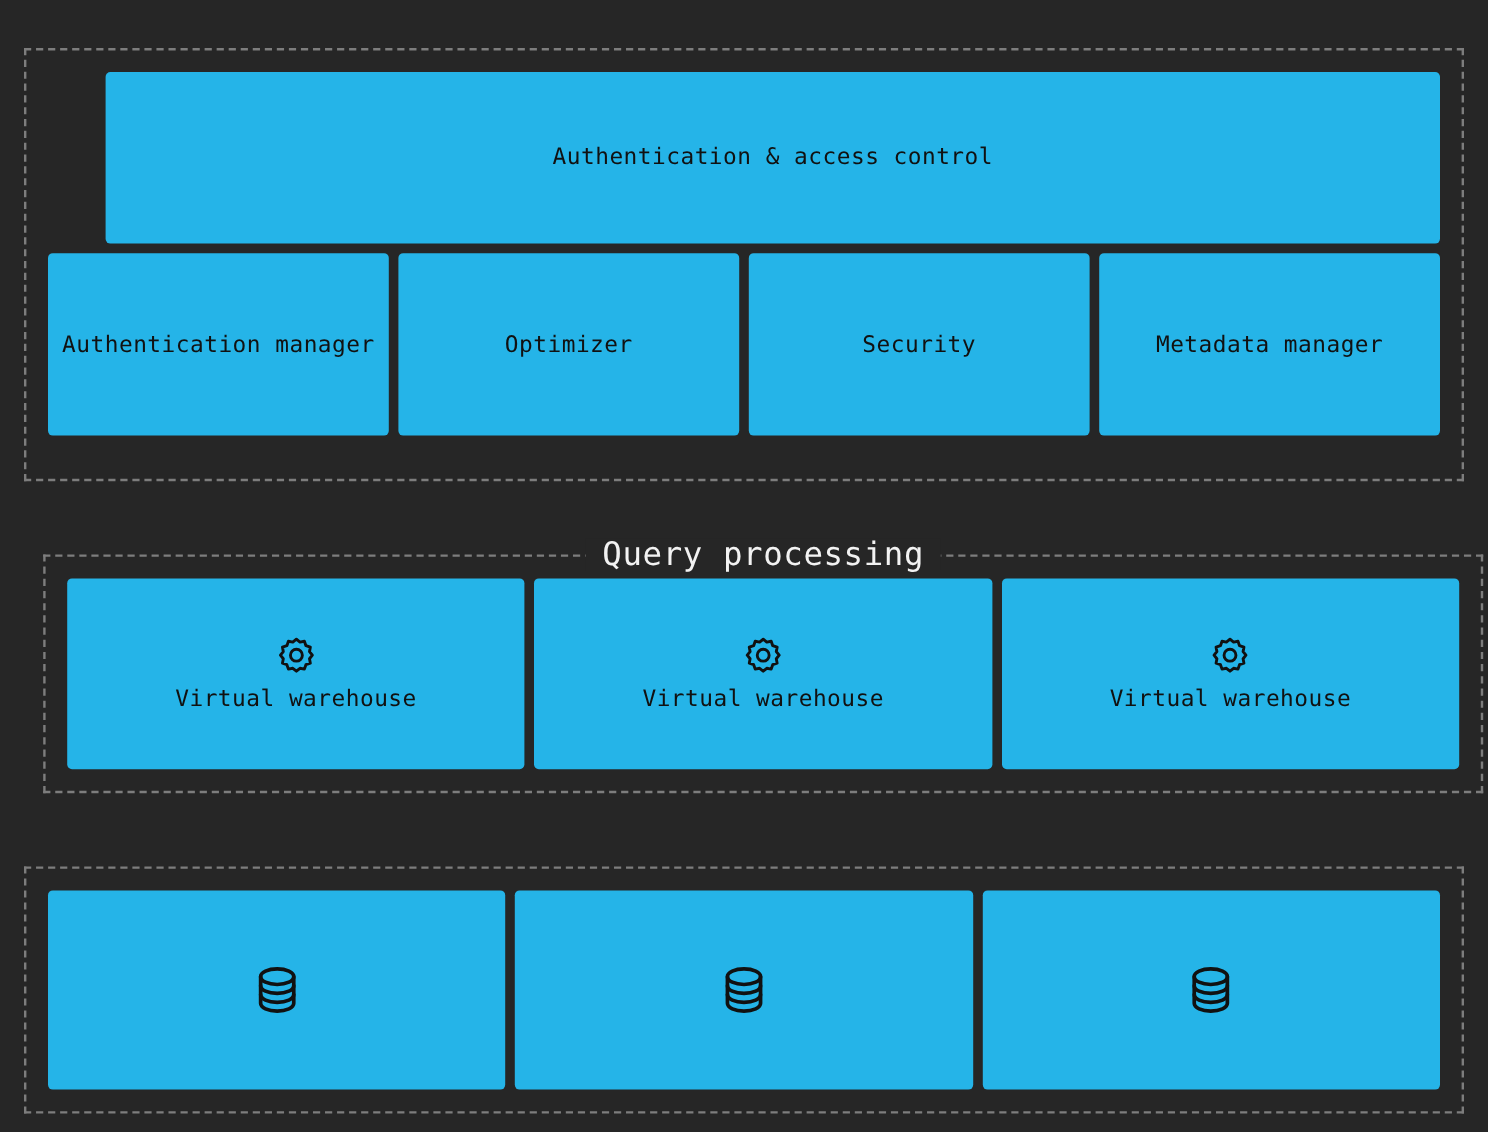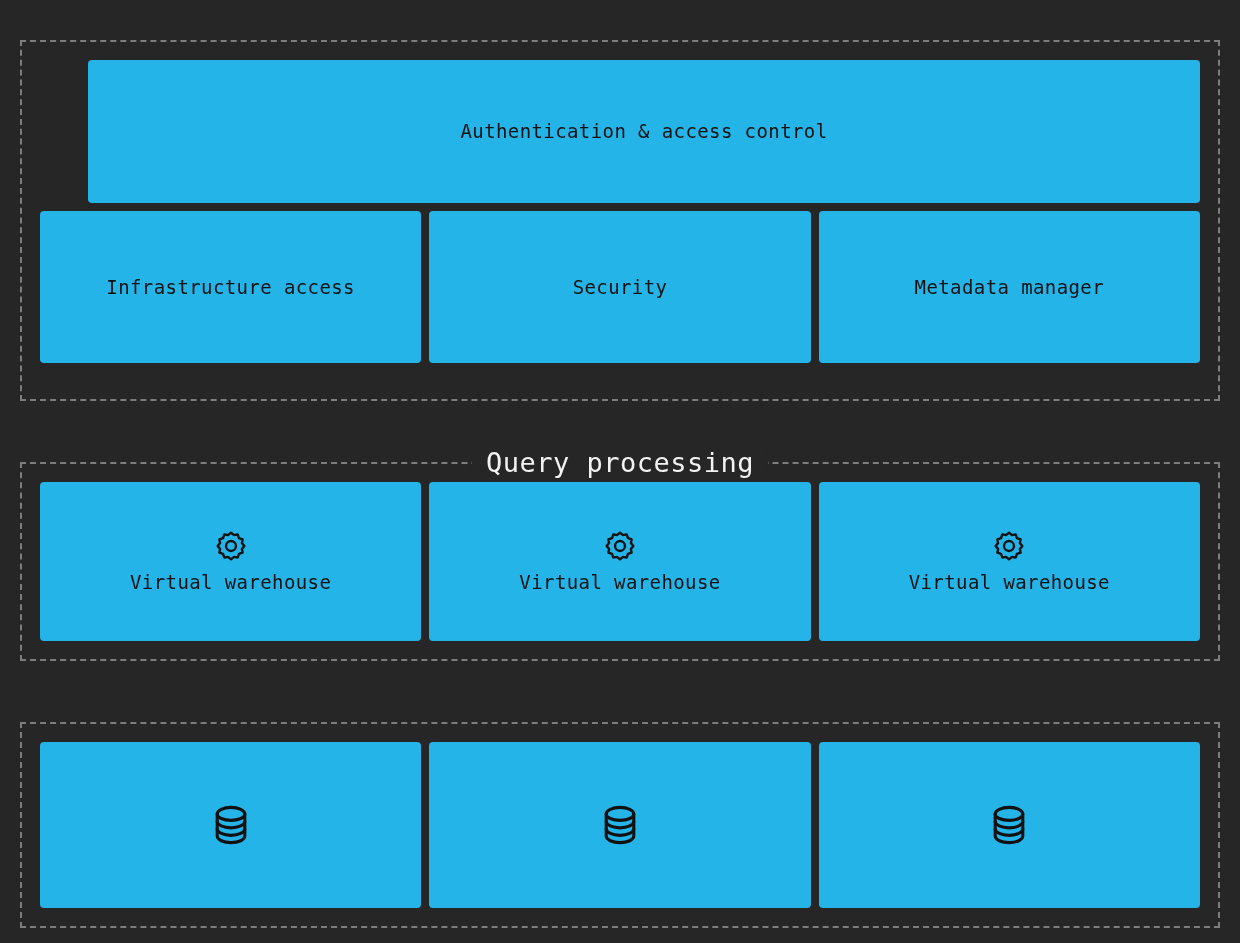--- a/index.html
+++ b/index.html
@@ -94,21 +94,21 @@
     left: 20px;
     top: 40px;
     width: 1200px;
     height: 361px;
   }
   #section-cloud-services .auth-row { flex: 0 0 143px; }
   #section-cloud-services .services-row { flex: 0 0 152px; }
 
   #section-query-processing {
     position: absolute;
-    left: 20px;
+    left: 36px;
     top: 462px;
     width: 1200px;
     height: 199px;
   }
 
   #section-database-storage {
     position: absolute;
     left: 20px;
     top: 722px;
     width: 1200px;
@@ -125,21 +125,24 @@
     <div class="section-body">
 
       <div class="row auth-row">
         <div class="node wide">
           <span class="node-label">Authentication &amp; access control</span>
         </div>
       </div>
 
       <div class="row services-row">
         <div class="node">
-          <span class="node-label">Infrastructure access</span>
+          <span class="node-label">Authentication manager</span>
+        </div>
+        <div class="node">
+          <span class="node-label">Optimizer</span>
         </div>
         <div class="node">
           <span class="node-label">Security</span>
         </div>
         <div class="node">
           <span class="node-label">Metadata manager</span>
         </div>
       </div>
 
     </div>

